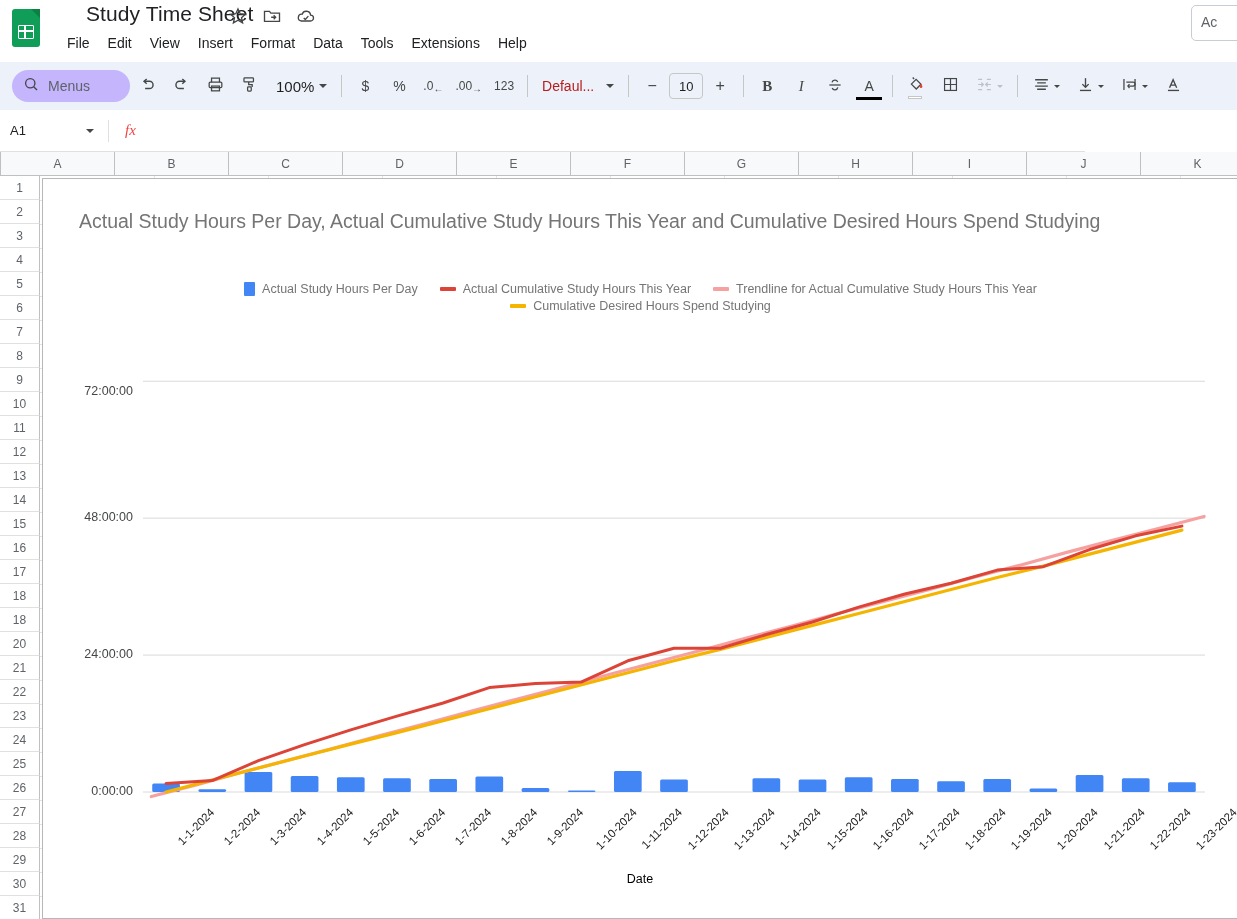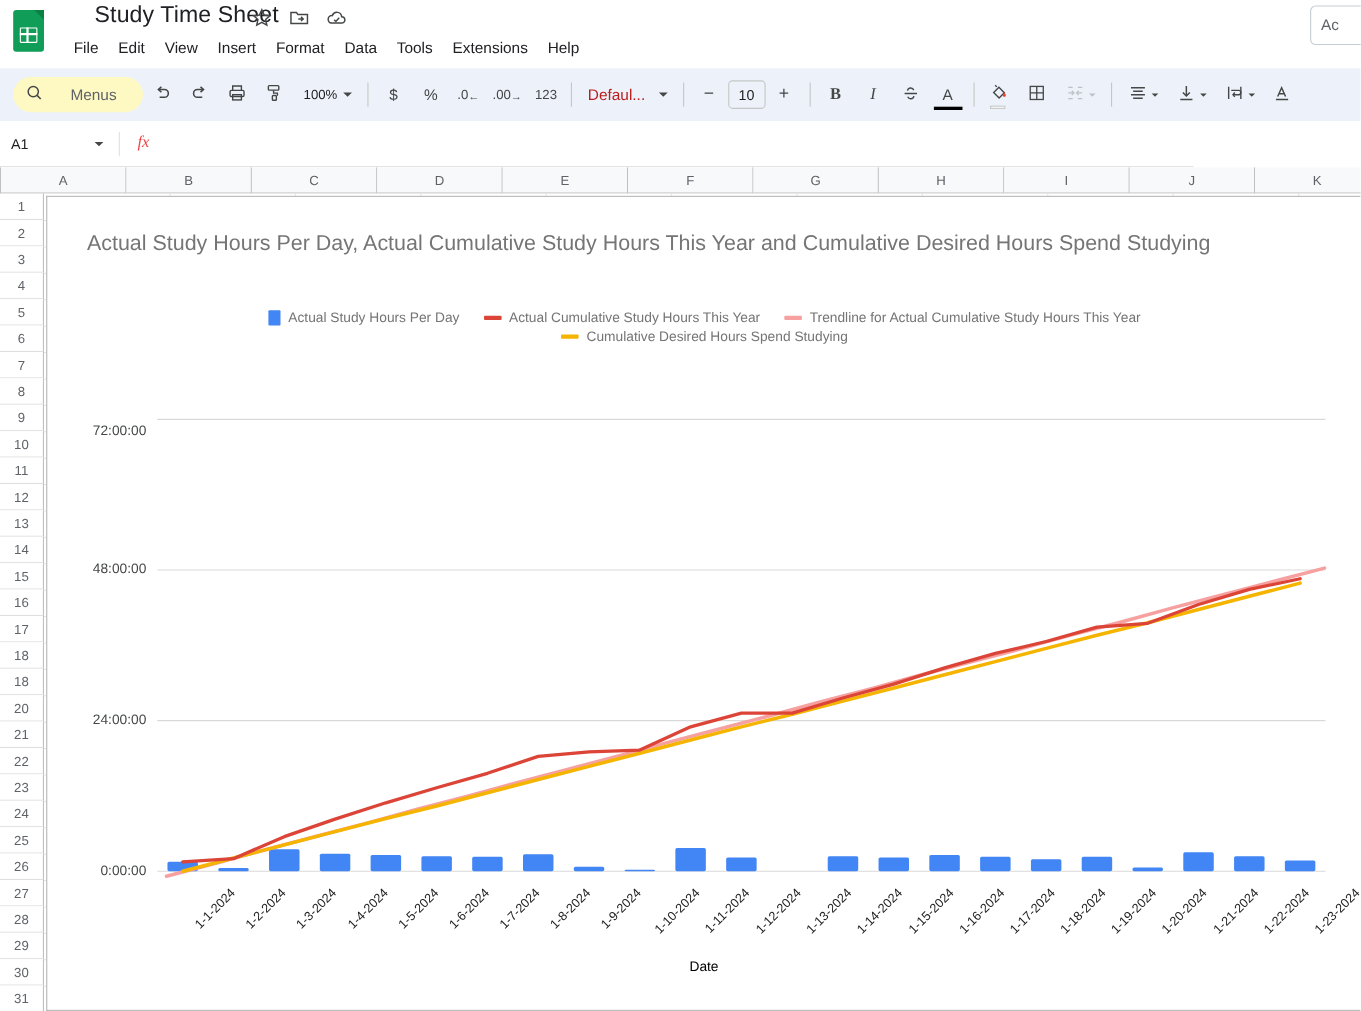--- a/index.html
+++ b/index.html
@@ -64,33 +64,33 @@
     white-space:nowrap;
   }
 
   
   .toolbar {
     position: absolute; top: 62px; left: 0; width: 1237px; height: 48px;
     background: #edf2fa;
     display: flex; align-items: center;
   }
   .tb-search {
-    margin-left: 12px; height: 32px; min-width: 118px; background:#fef9c3;
+    margin-left: 12px; height: 32px; min-width: 118px; background:#c4b5fd;
     border-radius: 17px; display:flex; align-items:center; padding: 0 14px 0 10px;
-    gap: 24px;
+    gap: 8px;
   }
   .tb-search .lbl { font-size: 14px; color:#5f6368; }
   .tb-btn {
     height: 30px; min-width: 30px; display:flex; align-items:center; justify-content:center;
     color:#444746; border-radius: 4px; margin: 0 2px; padding: 0 3px;
     font-size: 14px;
   }
   .tb-btn.wide { padding: 0 6px; }
   .tb-sep { width:1px; height:22px; background:#c4c7c5; margin: 0 6px; }
-  .zoom-lbl { font-size:12px; color:#1f1f1f; padding:0 2px; }
+  .zoom-lbl { font-size:15px; color:#1f1f1f; padding:0 2px; }
   .caret { width:0;height:0;border-left:4px solid transparent;border-right:4px solid transparent;border-top:4px solid #444746; margin-left:3px;}
   .caret.sm { border-left-width:3.5px;border-right-width:3.5px;border-top-width:3.5px; }
   .fontname { font-size:14px; color:#b91c1c; white-space:nowrap; max-width:66px; overflow:hidden; }
   .fontsize-box {
     width: 34px; height: 26px; border:1px solid #c4c7c5; border-radius:4px;
     display:flex; align-items:center; justify-content:center; background:#edf2fa;
     font-size: 13px; color:#1f1f1f;
   }
   .bold-b { font-weight: bold; font-size:15px; font-family:"Liberation Serif", serif;}
   .ital-i { font-style: italic; font-size:15px; font-family:"Liberation Serif", serif;}

